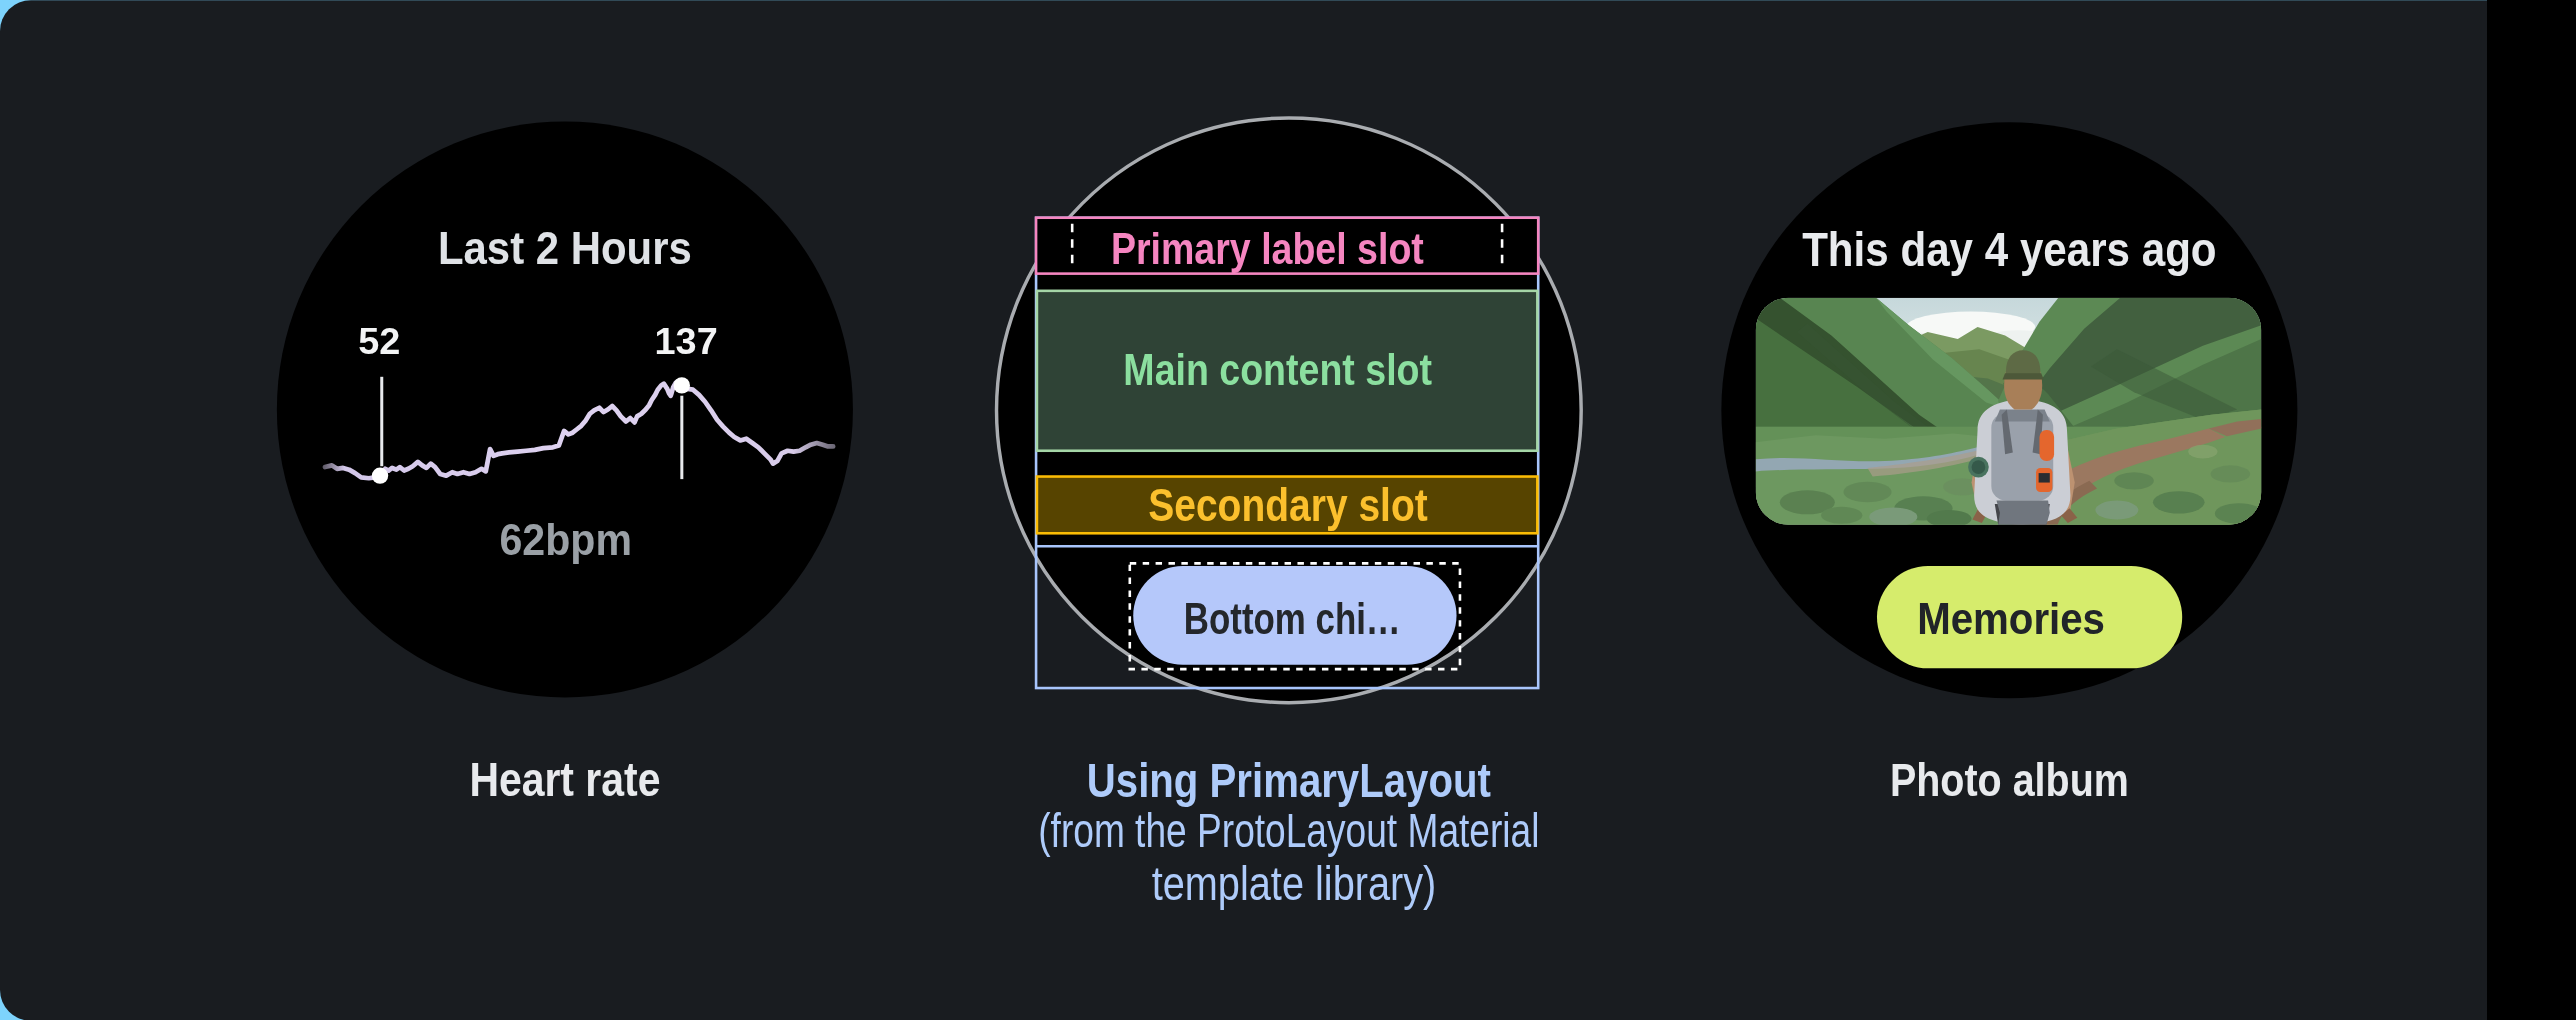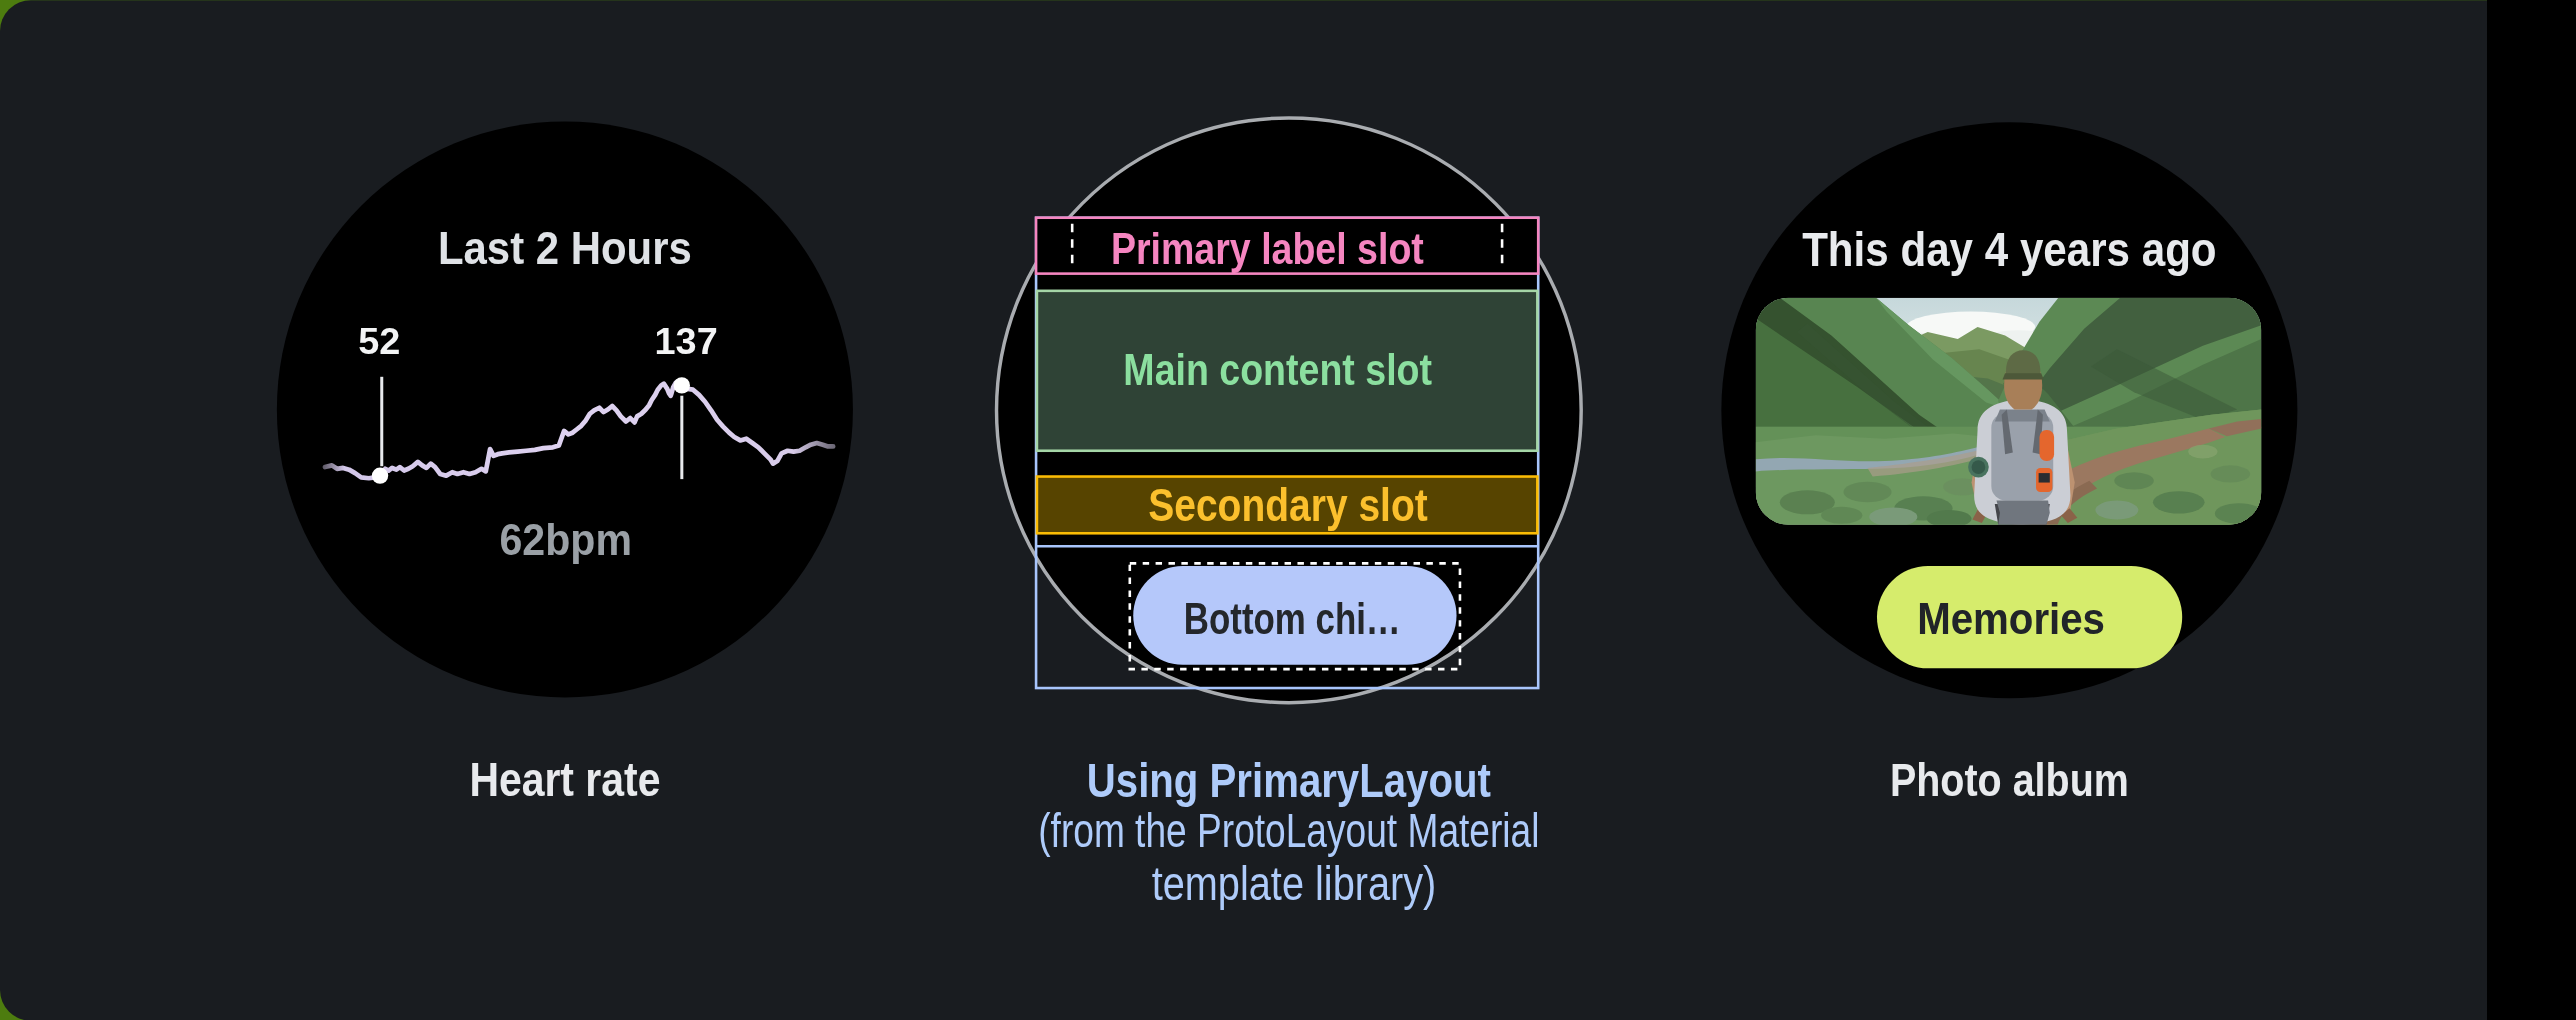--- a/index.html
+++ b/index.html
@@ -1,16 +1,16 @@
 <!DOCTYPE html>
 <html style="font-size:13.8px"><head>
 <meta charset="utf-8">
 <style>
   html,body{margin:0;padding:0;background:#000;}
-  .stage{position:relative;width:2487px;height:1021px;background:#4d7c0f;overflow:hidden;}
+  .stage{position:relative;width:2487px;height:1021px;background:#7dd3fc;overflow:hidden;}
   text{font-family:"Liberation Sans",sans-serif;}
 </style>
 </head>
 <body>
 <div class="stage">
 <svg width="2576" height="1021" viewBox="0 0 2996 1187">
   <defs>
     <linearGradient id="lineFade" gradientUnits="userSpaceOnUse" x1="374" y1="0" x2="969" y2="0">
       <stop offset="0" stop-color="#56525e"></stop>
       <stop offset="0.045" stop-color="#d3c7e9"></stop>

